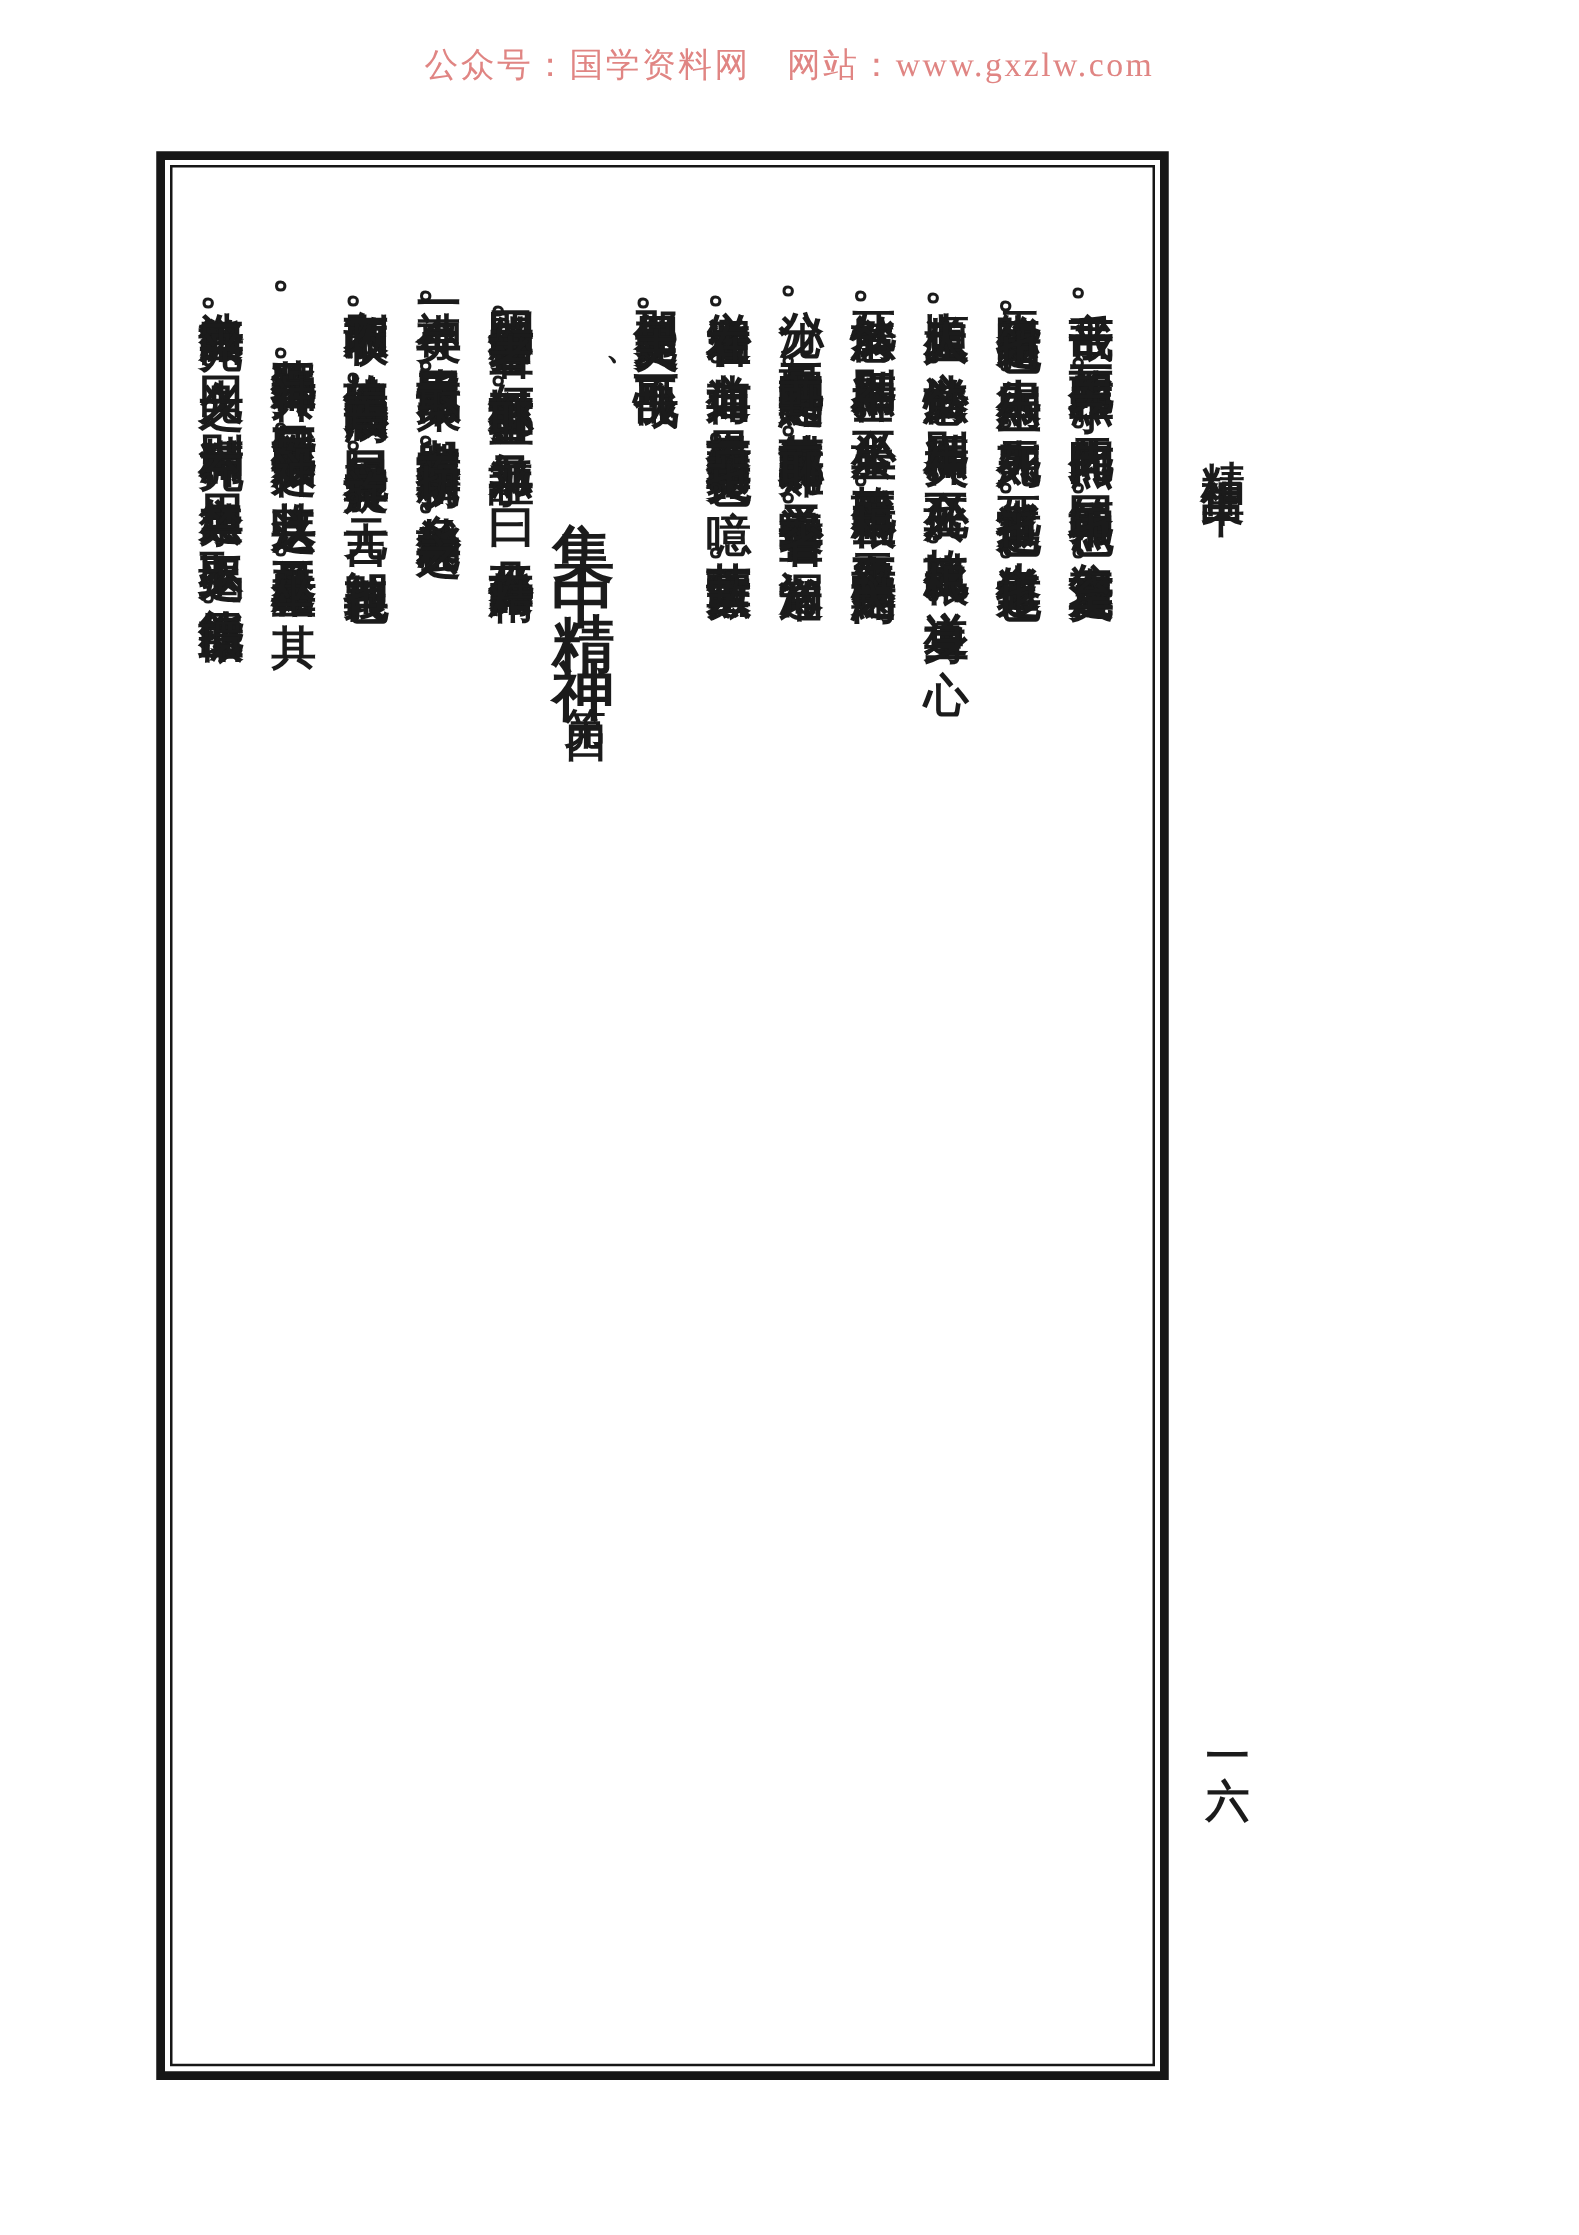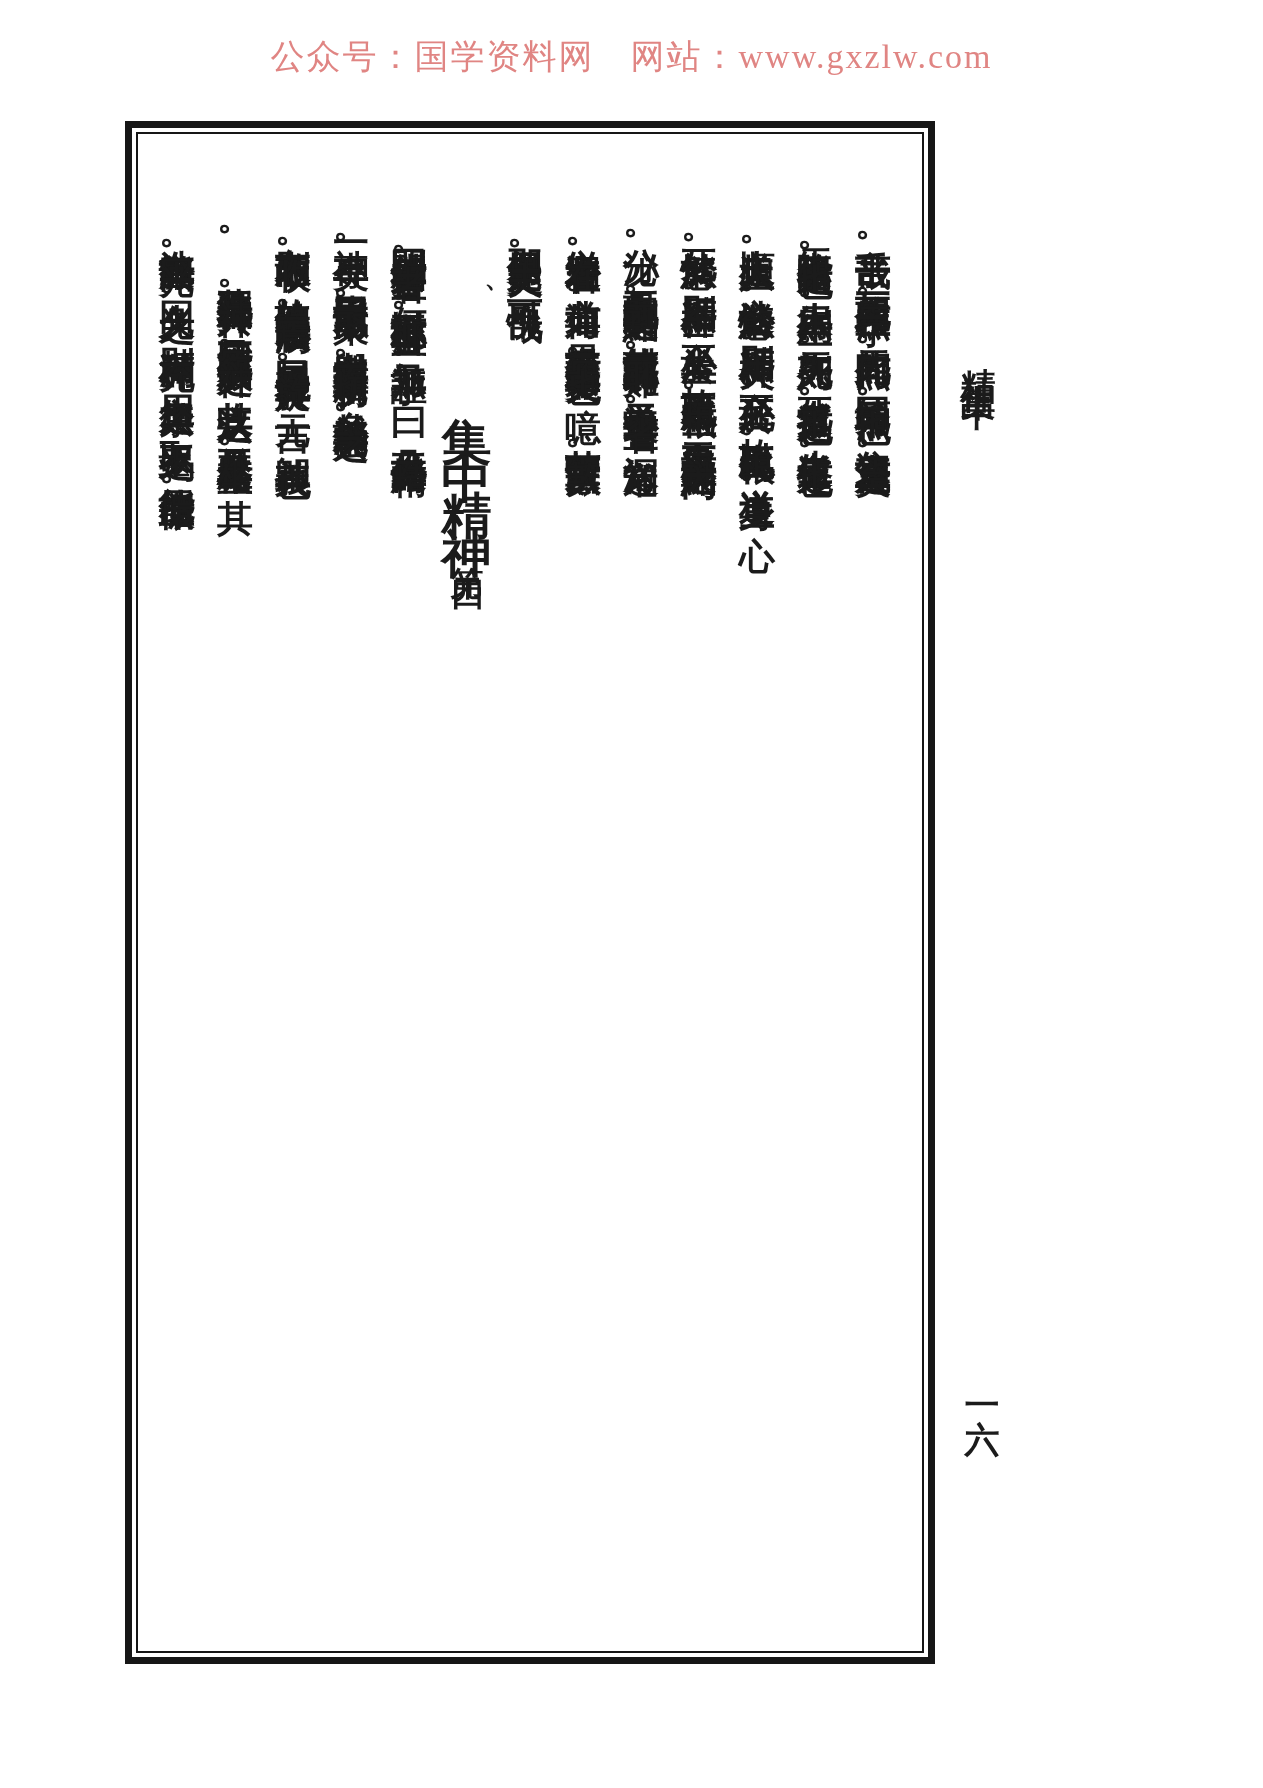--- a/index.html
+++ b/index.html
@@ -5,21 +5,21 @@
   html,body{margin:0;padding:0;}
   body{
     width:1263px;height:1788px;position:relative;
     background:#ffffff;
     font-family:"Liberation Serif","DejaVu Serif",serif;
     overflow:hidden;
   }
   
   .watermark{
     position:absolute;top:34px;left:0;width:100%;
-    text-align:center;font-size:34px;letter-spacing:2px;
+    text-align:center;font-size:27px;letter-spacing:2px;
     color:#e08583;font-weight:500;
   }
   
   .frame-outer{
     position:absolute;left:125px;top:121px;width:810px;height:1543px;
     border:7px solid #161616;box-sizing:border-box;background:#ffffff;
   }
   .frame-inner{
     position:absolute;inset:4px;border:2px solid #161616;
   }

